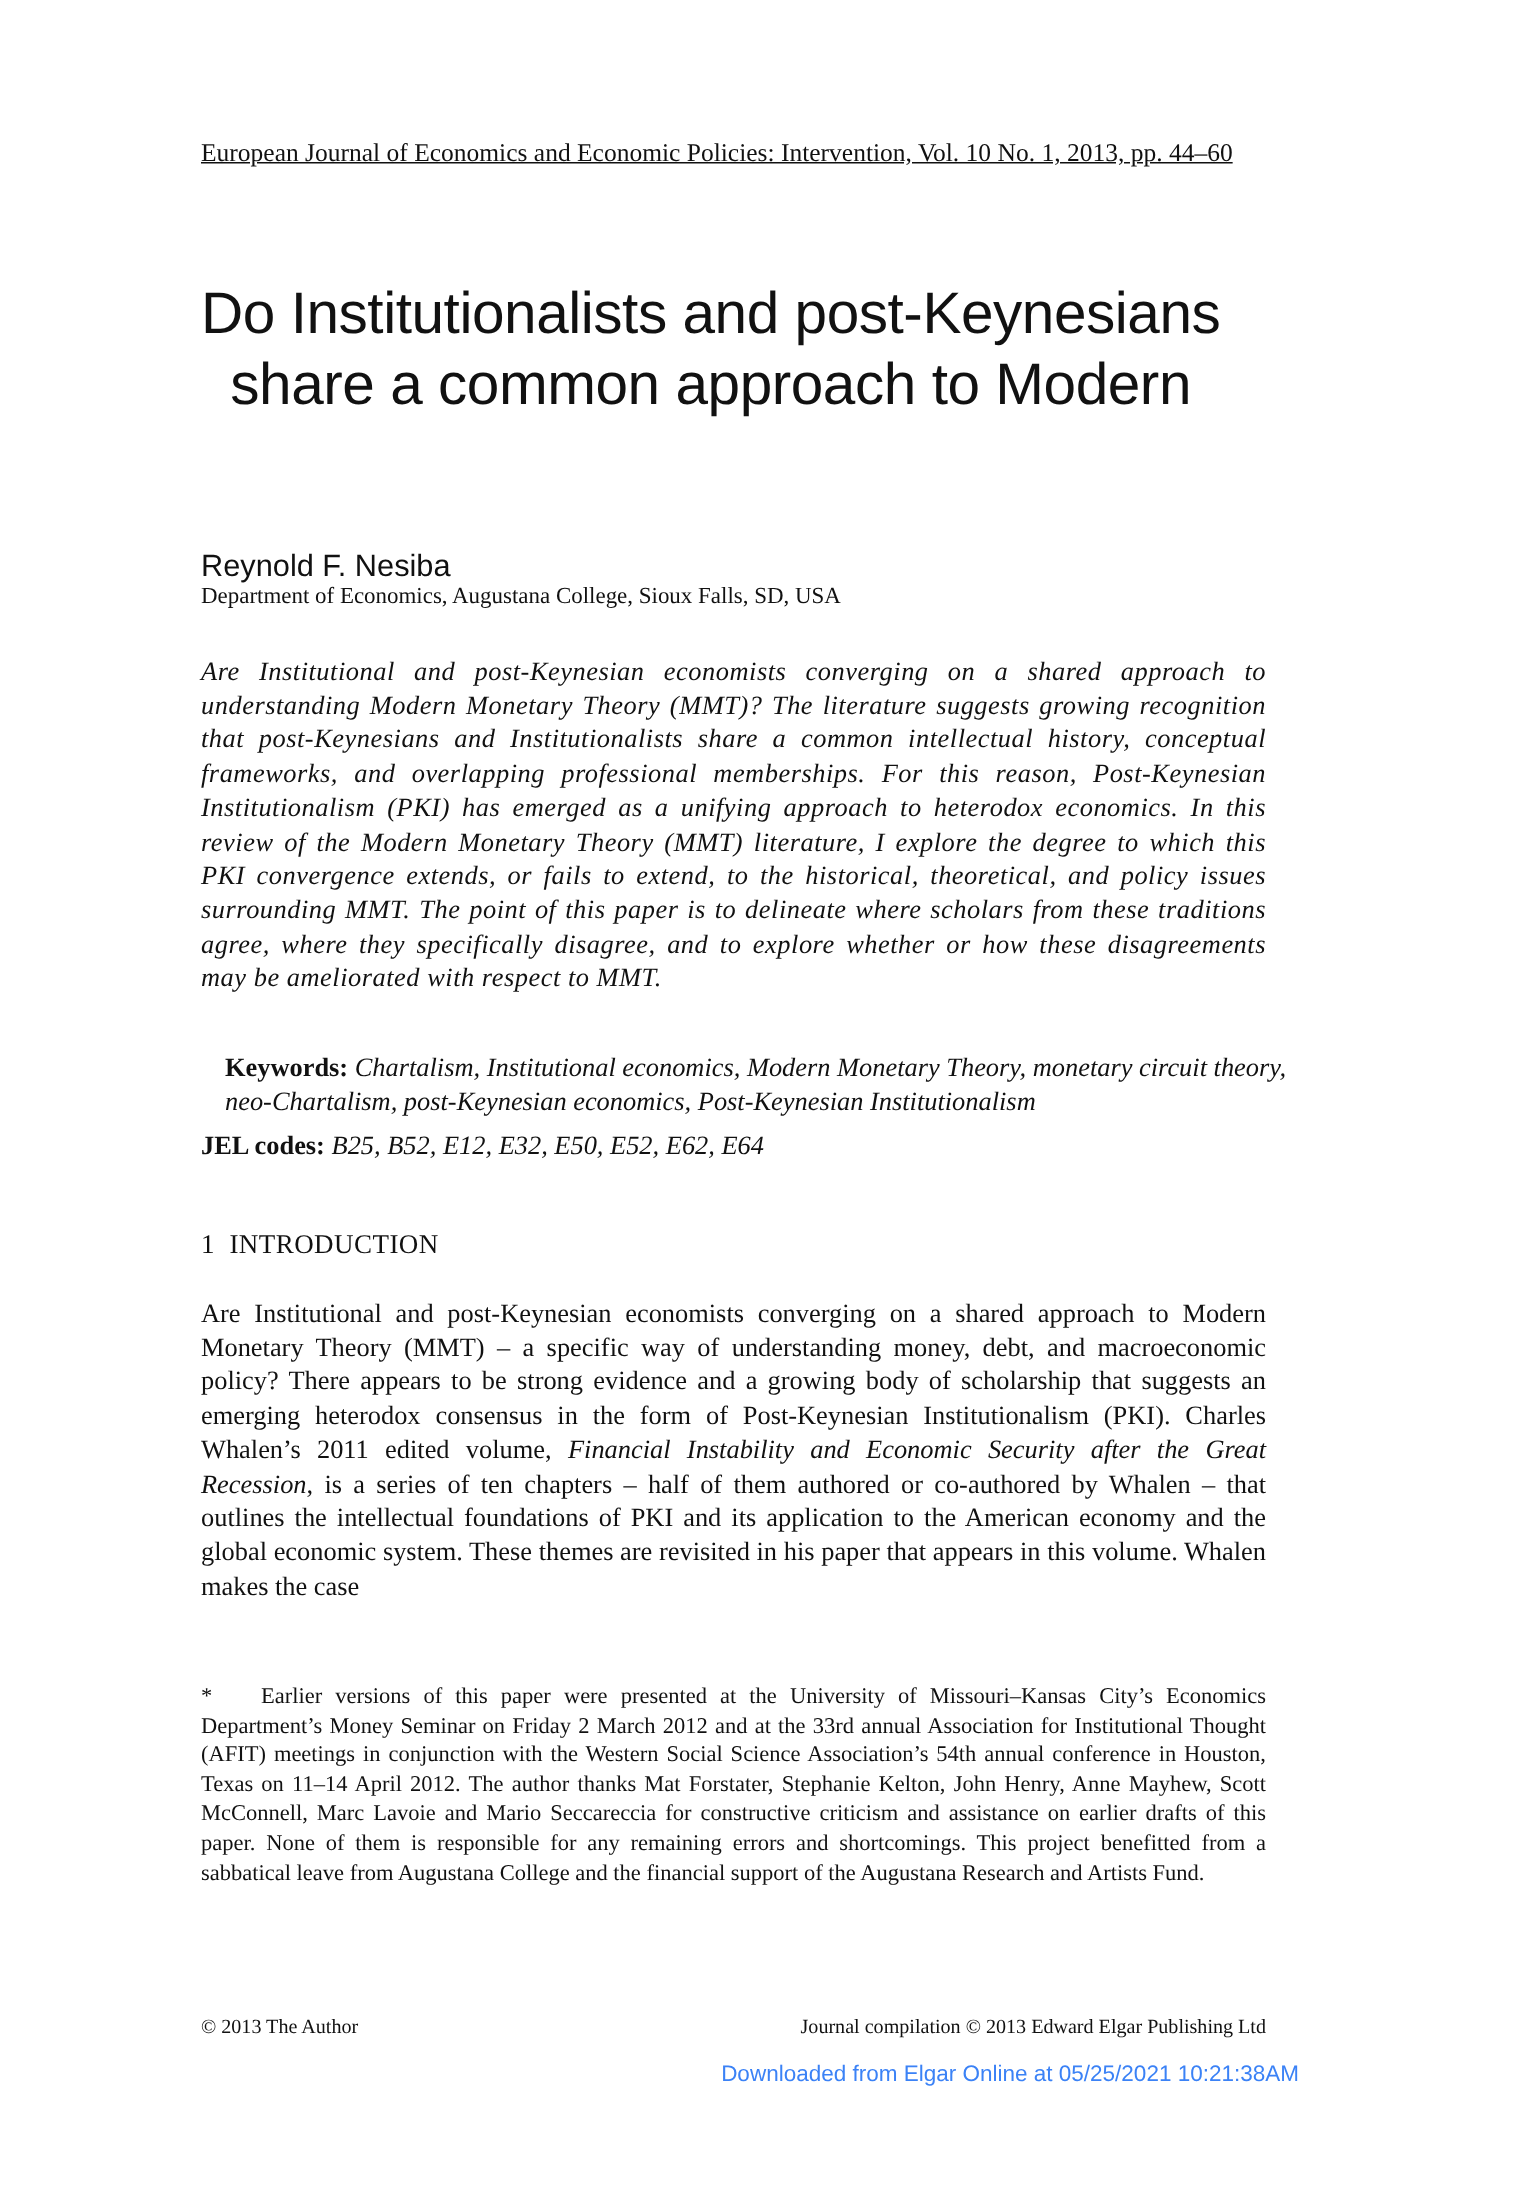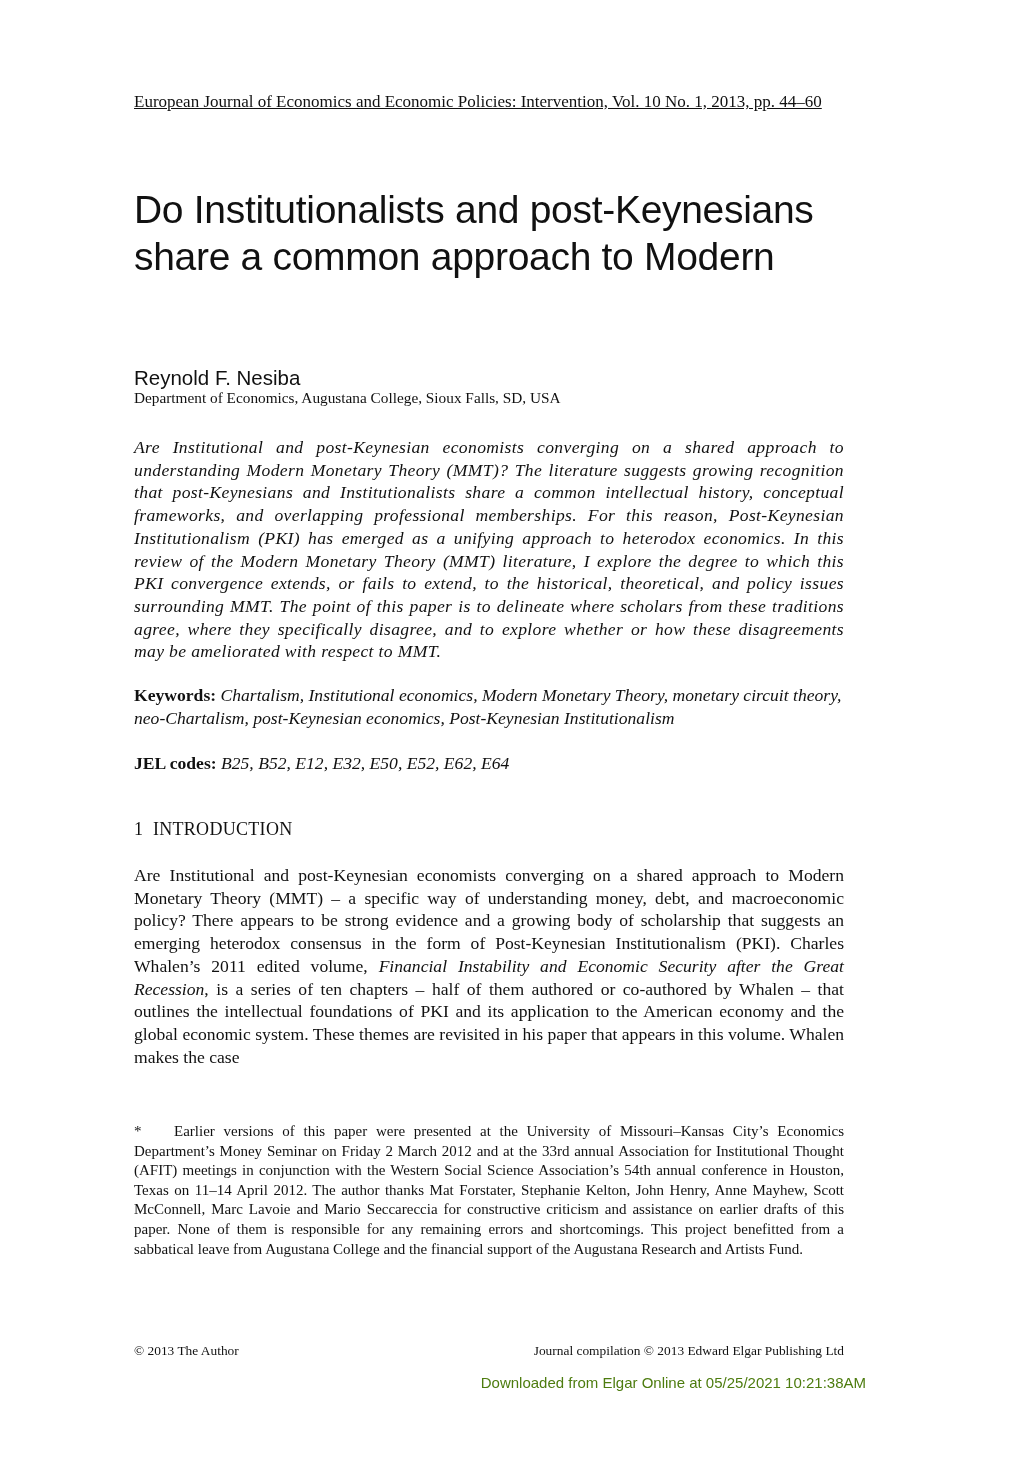--- a/index.html
+++ b/index.html
@@ -1,36 +1,36 @@
 <!DOCTYPE html>
 <html><head>
 <meta charset="utf-8">
 <style>
   html, body { margin: 0; padding: 0; background: #ffffff; }
   body { width: 1020px; height: 1459px; position: relative; overflow: hidden; color: #111; }
   .serif { font-family: "Liberation Serif", "DejaVu Serif", serif; }
-  .sans { font-family: "Liberation Sans", "DejaVu Sans", sans-serif; }
+  .sans { font-family: "Liberation Sans", "DejaVu Sans", sans-serif; text-align: center; }
   .abs { position: absolute; }
   #journal-header { left: 134px; top: 92px; font-size: 17px; white-space: nowrap; text-decoration: underline; }
   #title { left: 134px; top: 186px; font-size: 39px; line-height: 47px; letter-spacing: -0.3px; font-weight: 400; margin: 0; }
   #author { left: 134px; top: 366px; font-size: 20.5px; }
   #affiliation { left: 134px; top: 389px; font-size: 15.3px; }
   #abstract { left: 134px; top: 436px; width: 710px; font-size: 17.6px; line-height: 22.7px; font-style: italic; text-align: justify; margin: 0; letter-spacing: 0.35px; }
-  #keywords { left: 134px; top: 684px; width: 710px; font-size: 17.6px; line-height: 22.7px; margin: 0; }
+  #keywords { left: 134px; top: 684px; width: 710px; font-size: 17.6px; line-height: 22.7px; margin: 16px; }
   #keywords b, #jel b { font-weight: 700; font-style: normal; }
   #keywords i, #jel i { font-style: italic; }
   #jel { left: 134px; top: 752px; font-size: 17.6px; line-height: 22.7px; margin: 0; }
   #section-heading { left: 134px; top: 819px; font-size: 18px; margin: 0; font-weight: 400; letter-spacing: 0.3px; }
   #intro { left: 134px; top: 864px; width: 710px; font-size: 17.6px; line-height: 22.7px; text-align: justify; margin: 0; }
   #intro p { margin: 0; }
   #footnote { left: 134px; top: 1122px; width: 710px; font-size: 15px; line-height: 19.6px; text-align: justify; margin: 0; }
   #footnote .mark { display: inline-block; width: 40px; }
   #copyright-left { left: 134px; top: 1343px; font-size: 13.4px; }
   #publisher-block { right: 176px; top: 1343px; font-size: 13.4px; line-height: 15.5px; text-align: right; margin-left: 36px; }
-  #watermark { right: 154px; top: 1372px; font-size: 15px; color: #4d7c0f; text-align: center; line-height: 22px; pointer-events: none; }
+  #watermark { right: 154px; top: 1372px; font-size: 15px; color: #3b82f6; text-align: center; line-height: 22px; pointer-events: none; }
 </style>
 </head>
 <body>
 
 <div id="journal-header" class="abs serif">European Journal of Economics and Economic Policies: Intervention, Vol. 10 No. 1, 2013, pp. 44–60</div>
 
 <h1 id="title" class="abs sans">
   <span>Do Institutionalists and post-Keynesians</span><br>
   <span>share a common approach to Modern</span><br>
 </h1>

